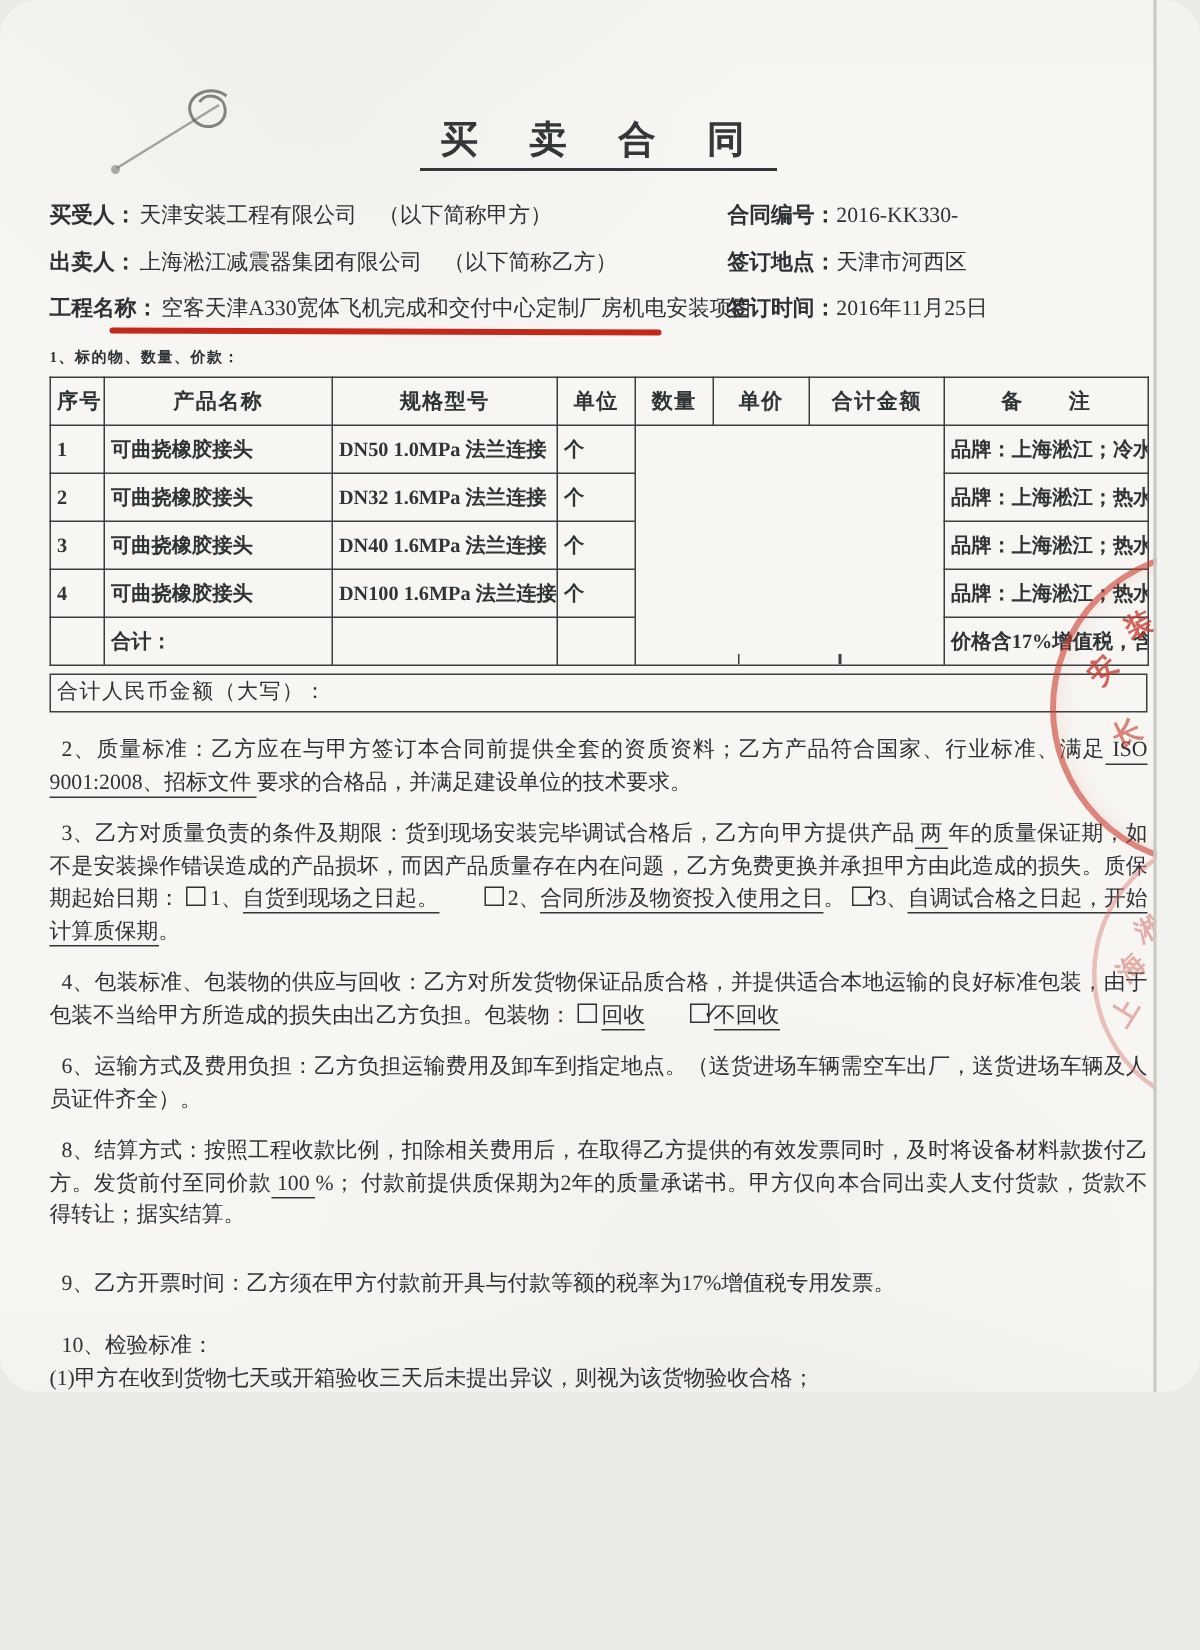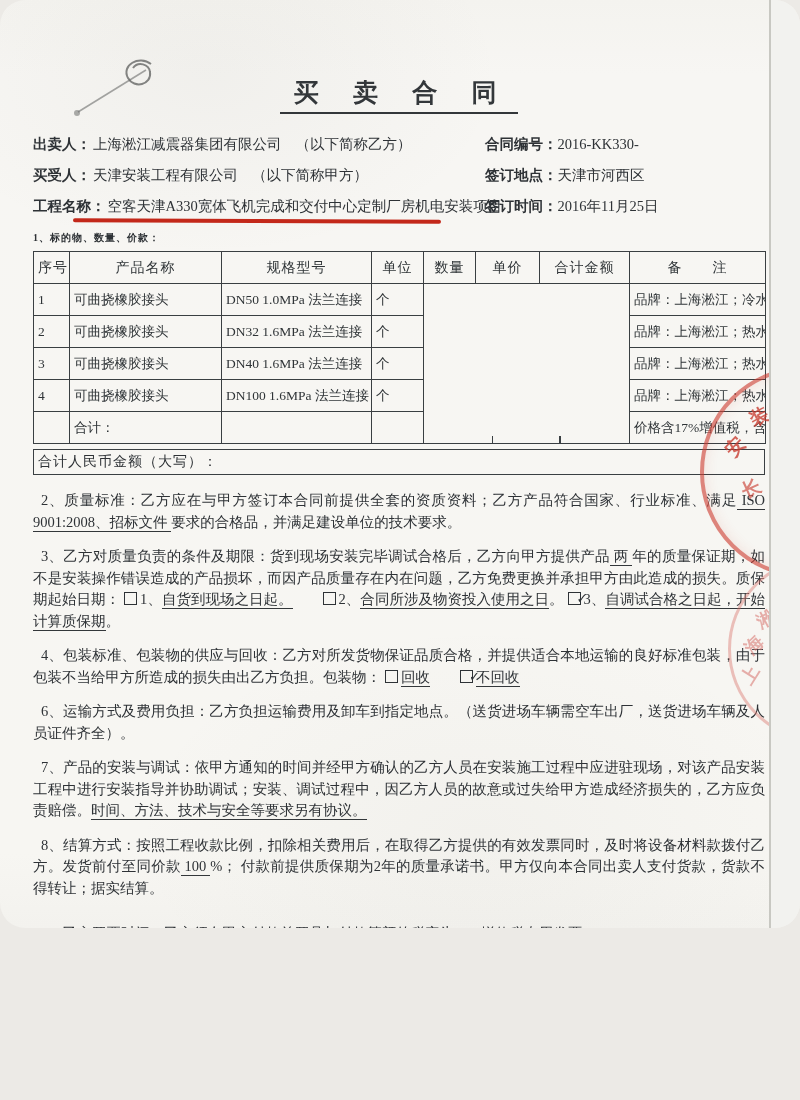--- a/index.html
+++ b/index.html
@@ -35,21 +35,21 @@
     background:#c3281a;border-radius:2px;transform:rotate(0.2deg);
   }
   
   .sec1{margin-top:4px;font-size:10px;font-weight:bold;letter-spacing:1px;}
   table.goods{
     border-collapse:collapse;margin-top:6px;width:732px;table-layout:fixed;
     font-size:13.5px;color:#2f3437;
   }
   table.goods th,table.goods td{
     border:1.6px solid #3a3f42;padding:0 4px;height:31px;
-    overflow:hidden;white-space:nowrap;font-weight:normal;
+    overflow:hidden;white-space:nowrap;font-weight:bold;
   }
   table.goods th{font-size:14px;letter-spacing:1px;}
   td.remark-cell{text-align:left;padding-left:9px;}
   td.merged-blank{position:relative;border-top:1.6px solid #3a3f42;}
   td.merged-blank::before,td.merged-blank::after{
     content:"";position:absolute;bottom:0;width:1.5px;height:7px;background:#3a3f42;
   }
   td.merged-blank::before{left:33%;}
   td.merged-blank::after{left:66%;}
   .amount-row{
@@ -119,28 +119,28 @@
 
   <div class="content">
 
     <div class="title-wrap">
       <span class="doc-title">买 卖 合 同</span>
     </div>
 
     <div class="head">
       <div class="head-left">
         <div class="hrow">
+          <span class="hlabel">买受人：</span>
+          <span class="pname">天津安装工程有限公司</span>
+          <span class="pnote">（以下简称甲方）</span>
+        </div>
+        <div class="hrow">
           <span class="hlabel">出卖人：</span>
           <span class="pname">上海淞江减震器集团有限公司</span>
           <span class="pnote">（以下简称乙方）</span>
-        </div>
-        <div class="hrow">
-          <span class="hlabel">买受人：</span>
-          <span class="pname">天津安装工程有限公司</span>
-          <span class="pnote">（以下简称甲方）</span>
         </div>
         <div class="hrow project-row">
           <span class="hlabel">工程名称：</span>
           <span class="pname">空客天津A330宽体飞机完成和交付中心定制厂房机电安装项目</span>
           <span class="red-line"></span>
         </div>
       </div>
       <div class="head-right">
         <div class="hrow">
           <span class="hlabel">合同编号：</span>
@@ -226,21 +226,20 @@
 
       <p class="clause"><span>2、质量标准：乙方应在与甲方签订本合同前提供全套的资质资料；乙方产品符合国家、行业标准、满足</span><span class="u"> ISO 9001:2008、招标文件 </span><span>要求的合格品，并满足建设单位的技术要求。</span></p>
 
       <p class="clause"><span>3、乙方对质量负责的条件及期限：货到现场安装完毕调试合格后，乙方向甲方提供产品</span><span class="u"> 两 </span><span>年的质量保证期，如不是安装操作错误造成的产品损坏，而因产品质量存在内在问题，乙方免费更换并承担甲方由此造成的损失。质保期起始日期：</span><span class="cb"></span><span>1、</span><span class="u">自货到现场之日起。</span><span class="gap-wide"></span><span class="cb"></span><span>2、</span><span class="u">合同所涉及物资投入使用之日</span><span>。</span><span class="cb checked"></span><span>3、</span><span class="u">自调试合格之日起，开始计算质保期</span><span>。</span></p>
 
       <p class="clause"><span>4、包装标准、包装物的供应与回收：乙方对所发货物保证品质合格，并提供适合本地运输的良好标准包装，由于包装不当给甲方所造成的损失由出乙方负担。包装物：</span><span class="cb"></span><span class="u">回收</span><span class="gap-wide"></span><span class="cb checked"></span><span class="u">不回收</span></p>
 
 
       <p class="clause"><span>6、运输方式及费用负担：乙方负担运输费用及卸车到指定地点。（送货进场车辆需空车出厂，送货进场车辆及人员证件齐全）。</span></p>
 
-      <p class="clause"><span>7、产品的安装与调试：依甲方通知的时间并经甲方确认的乙方人员在安装施工过程中应进驻现场，对该产品安装工程中进行安装指导并协助调试；安装、调试过程中，因乙方人员的故意或过失给甲方造成经济损失的，乙方应负责赔偿。</span><span class="u">时间、方法、技术与安全等要求另有协议。</span></p>
 
       <p class="clause"><span>8、结算方式：按照工程收款比例，扣除相关费用后，在取得乙方提供的有效发票同时，及时将设备材料款拨付乙方。发货前付至同价款</span><span class="u"> 100 </span><span>%；  付款前提供质保期为2年的质量承诺书。甲方仅向本合同出卖人支付货款，货款不得转让；据实结算。</span></p>
 
       <p class="clause c9"><span>9、乙方开票时间：乙方须在甲方付款前开具与付款等额的税率为17%增值税专用发票。</span></p>
 
       <div class="clause c10">
         <div class="line l0">10、检验标准：</div>
         <div class="line">(1)甲方在收到货物七天或开箱验收三天后未提出异议，则视为该货物验收合格；</div>
 
       </div>

